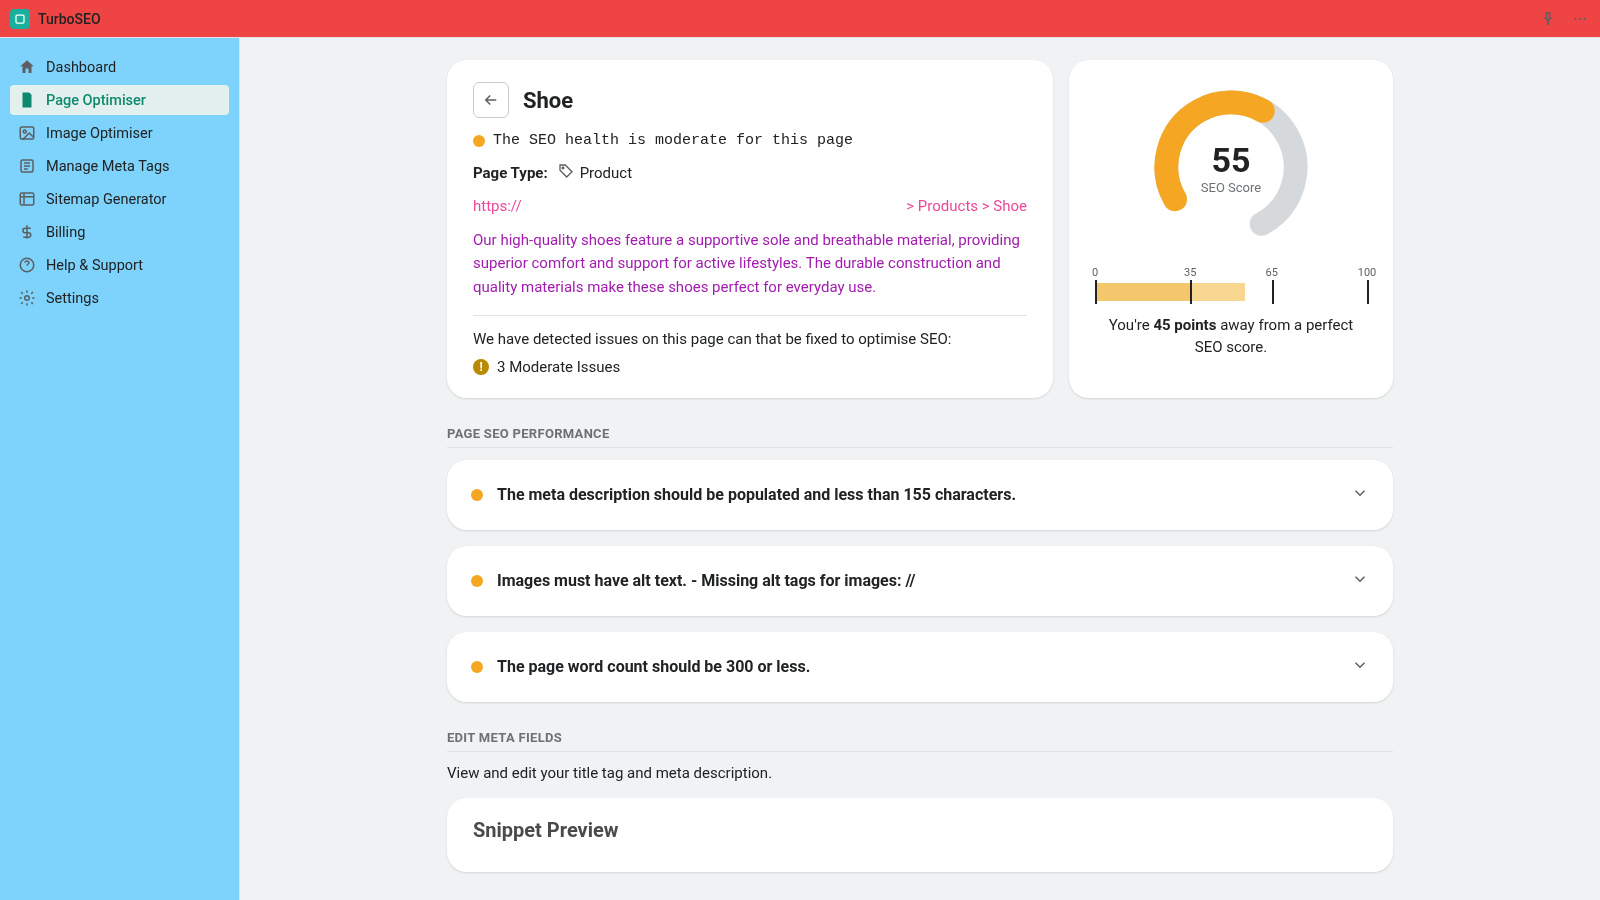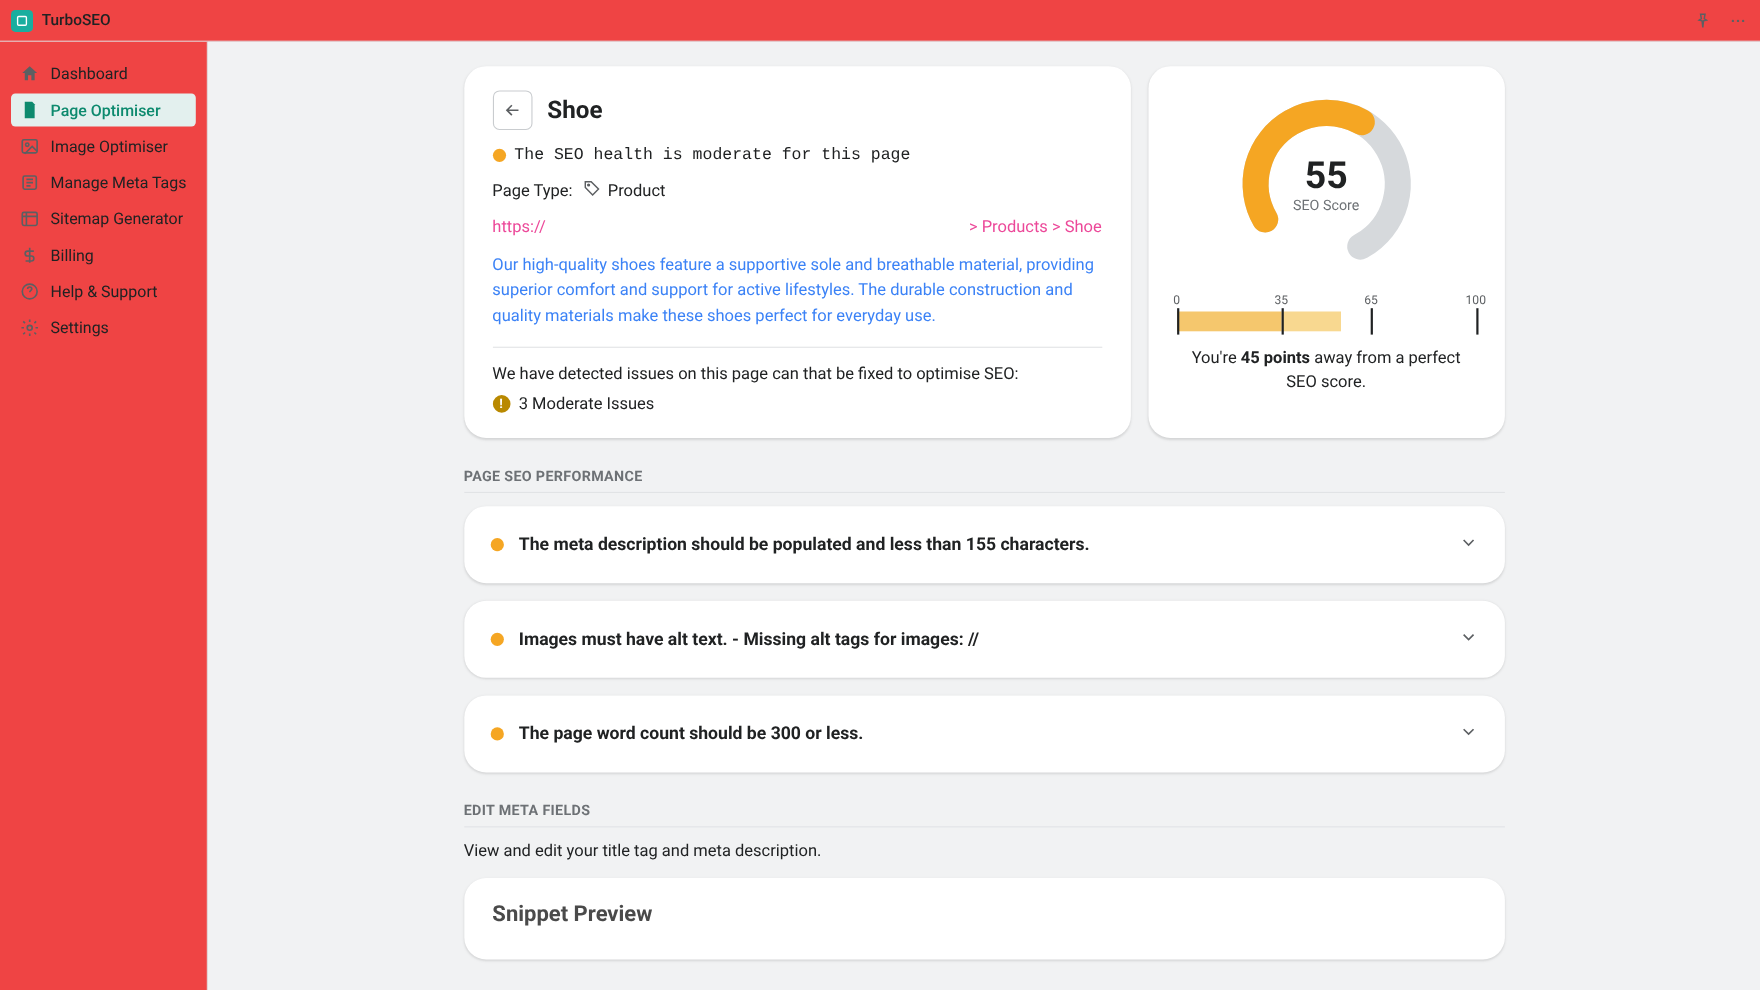--- a/index.html
+++ b/index.html
@@ -6,44 +6,44 @@
 body { font-family: -apple-system, BlinkMacSystemFont, "Segoe UI", Roboto, sans-serif; background: #f1f2f3; color: #202223; width: 1600px; height: 900px; overflow: hidden; }
 
 .topbar { height: 38px; background: #ef4444; border-bottom: 1px solid #e1e3e5; display: flex; align-items: center; padding: 0 10px; }
 .app-logo { width: 20px; height: 20px; background: #1aae9f; border-radius: 4px; margin-right: 8px; display:flex; align-items:center; justify-content:center; }
 .app-logo svg { width: 12px; height: 12px; }
 .app-name { font-size: 14px; font-weight: 500; flex: 1; }
 .topbar-actions { display: flex; gap: 12px; }
 .topbar-icon { width: 20px; height: 20px; display:flex; align-items:center; justify-content:center; color:#5c5f62; cursor:pointer; }
 
 .layout { display: flex; height: calc(100% - 38px); }
-.sidebar { width: 189px; background: #ef4444; border-right: 1px solid #e1e3e5; padding: 14px 10px; }
+.sidebar { width: 240px; background: #7dd3fc; border-right: 1px solid #e1e3e5; padding: 14px 10px; }
 .nav-item { display: flex; align-items: center; gap: 10px; padding: 6px 8px; border-radius: 4px; font-size: 14.5px; color: #202223; margin-bottom: 3px; cursor: pointer; }
 .nav-item.active { background: #e3f0ee; color: #0d8a6e; font-weight: 500; }
 .nav-item.active .nav-icon { color: #0d8a6e; }
 .nav-icon { width: 18px; height: 18px; color: #5c5f62; display:flex; align-items:center; justify-content:center; flex:0 0 18px; }
 
 .main { flex: 1; overflow-y: auto; padding: 22px 34px 80px 34px; }
 .content { max-width: 946px; margin: 0 auto; }
 .top-row { display: flex; gap: 16px; margin-bottom: 28px; }
 .card { background: #fff; border-radius: 20px; box-shadow: 0 1px 2px rgba(0,0,0,.06), 0 1px 3px rgba(0,0,0,.08); }
 .page-card { flex: 1; padding: 22px 26px; }
 .score-card { width: 324px; padding: 22px 26px; display:flex; flex-direction:column; align-items:center; }
 
 .title-row { display: flex; align-items: center; gap: 14px; margin-bottom: 14px; }
 .back-btn { width: 36px; height: 36px; border: 1px solid #c9cccf; border-radius: 6px; background:#fff; display:flex; align-items:center; justify-content:center; cursor:pointer; }
 .page-title { font-size: 22px; font-weight: 700; }
 .health-row { display:flex; align-items:center; gap:8px; margin-bottom: 14px; font-family: Liberation Mono, monospace; }
 .dot { width: 12px; height: 12px; border-radius: 50%; background: #f5a623; }
 .health-text { font-size: 15px; }
 .pagetype-row { display:flex; align-items:center; gap:10px; margin-bottom: 14px; font-size:15px; }
-.ptlabel { font-weight:400; }
+.ptlabel { font-weight:700; }
 .ptval { display:flex; align-items:center; gap:6px; }
 .url-row { display:flex; justify-content:space-between; font-size:15px; color:#ec4899; margin-bottom: 14px; }
-.desc { font-size:15px; color:#3b82f6; line-height:1.55; margin-bottom: 16px; }
+.desc { font-size:15px; color:#a21caf; line-height:1.55; margin-bottom: 16px; }
 .divider { height:1px; background:#e1e3e5; margin-bottom: 14px; }
 .issues-intro { font-size:15px; margin-bottom:10px; }
 .issues-line { display:flex; align-items:center; gap:8px; font-size:15px; }
 .warn-badge { width:16px; height:16px; border-radius:50%; background:#b98900; color:#fff; display:flex; align-items:center; justify-content:center; font-size:12px; font-weight:700; }
 
 .gauge-wrap { position:relative; width:170px; height:170px; margin-bottom: 6px; }
 .gauge-bg, .gauge-fg { position:absolute; inset:0; }
 .gauge-center { position:absolute; inset:0; display:flex; flex-direction:column; align-items:center; justify-content:center; }
 .score-num { font-size:34px; font-weight:700; }
 .score-lbl { font-size:13px; color:#6d7175; }

